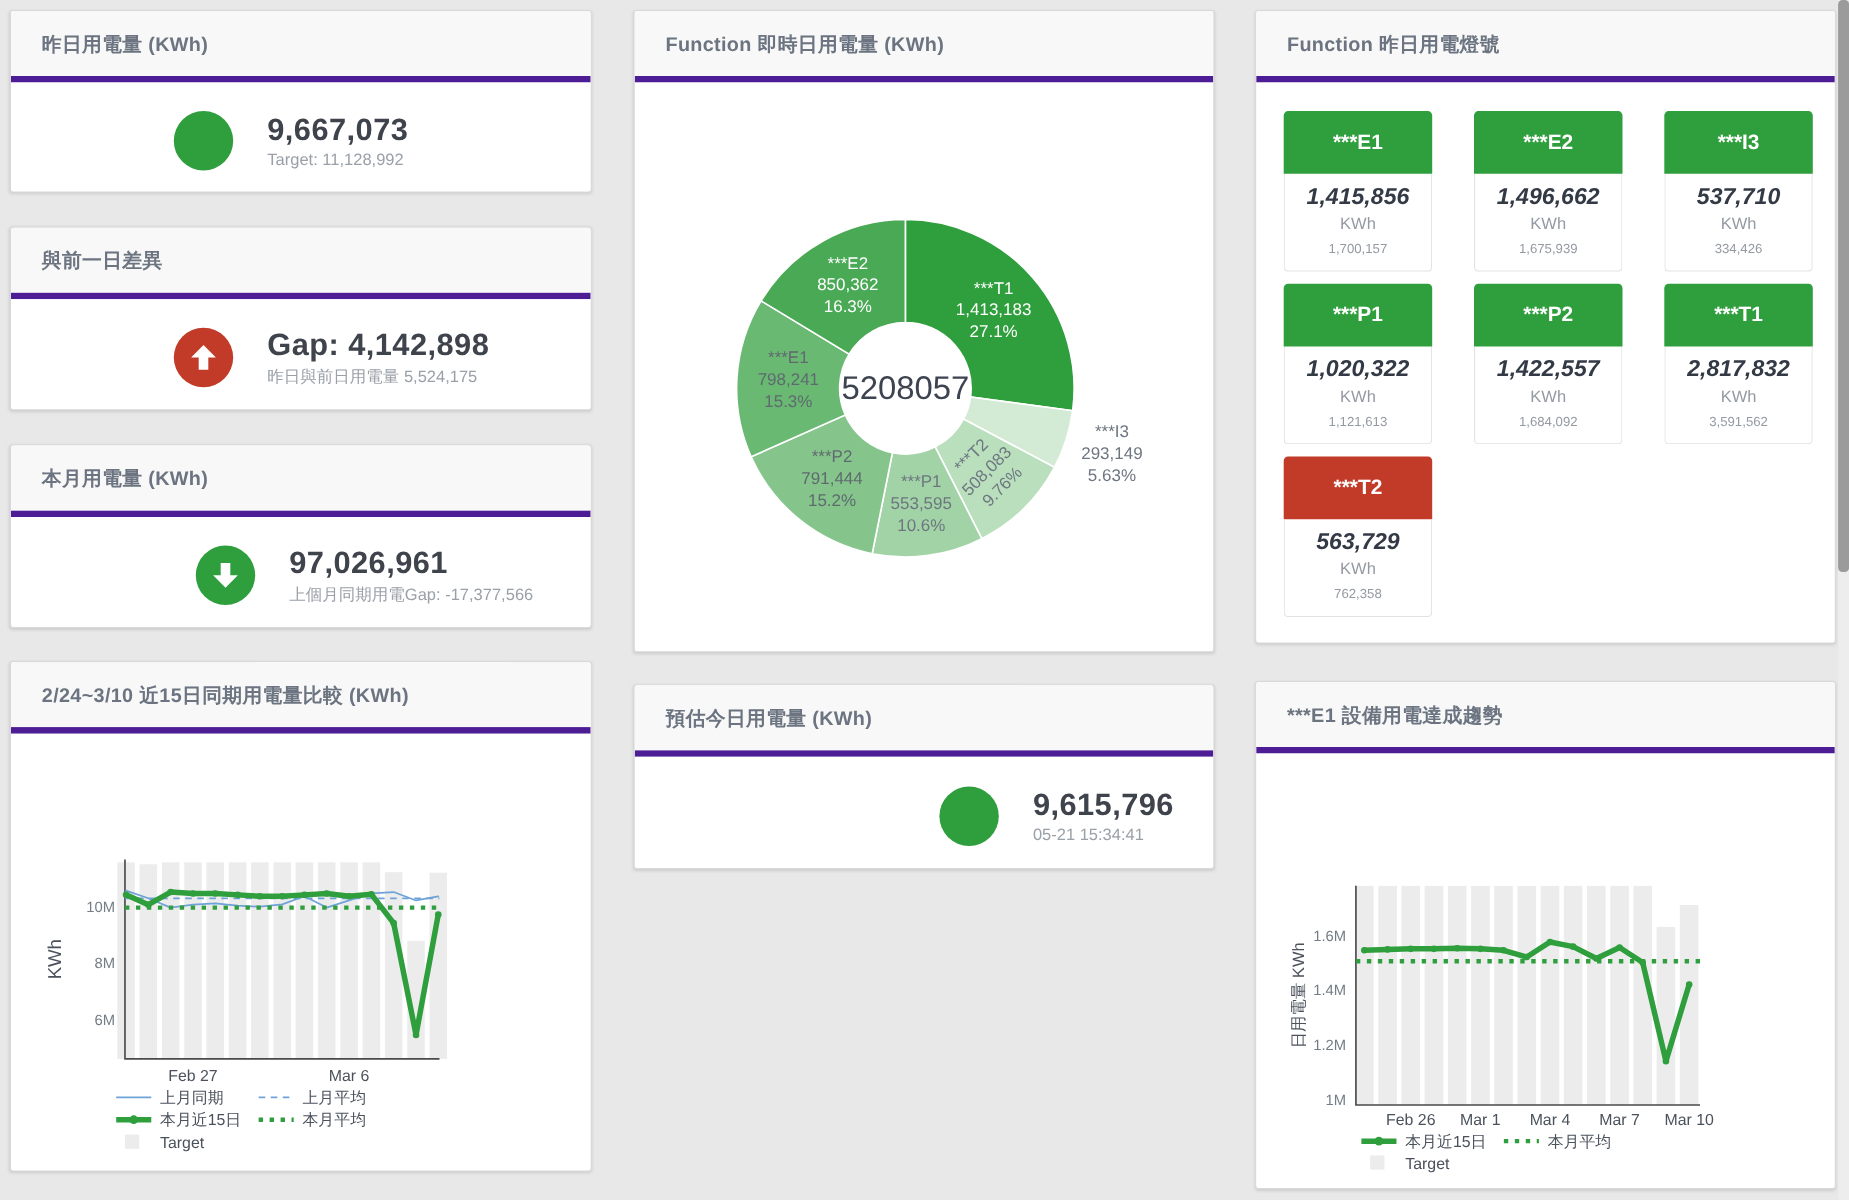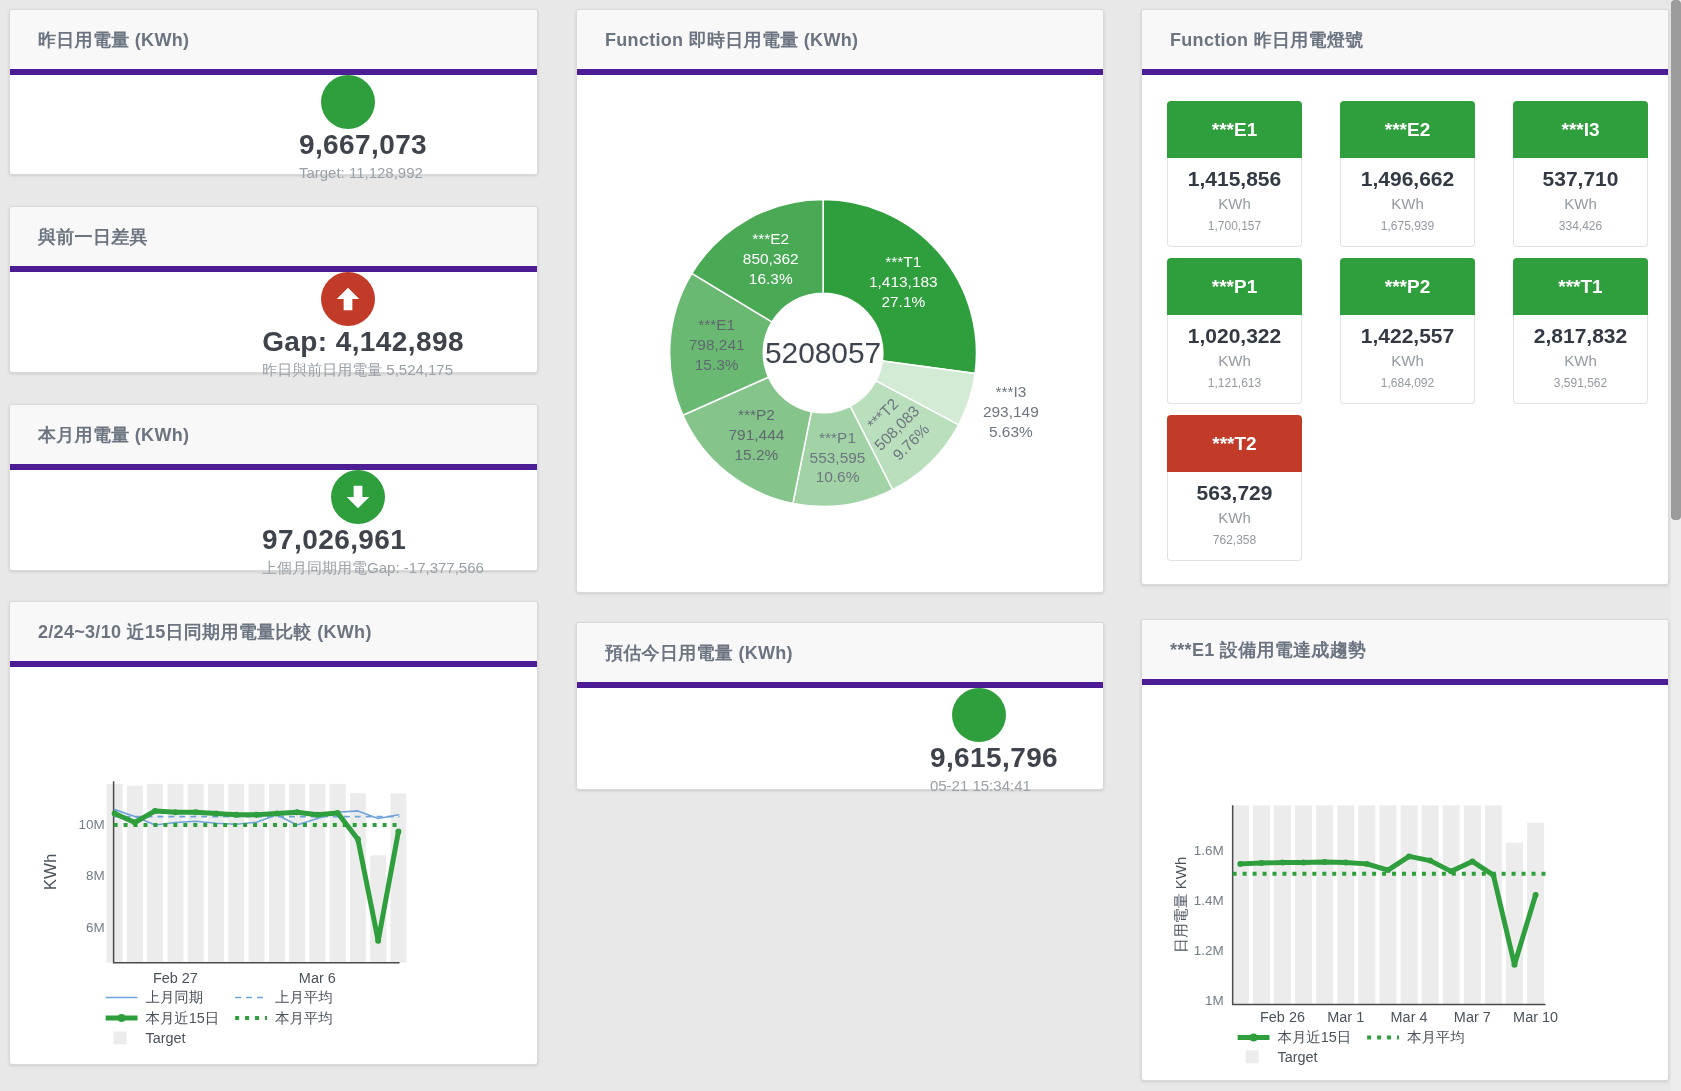--- a/index.html
+++ b/index.html
@@ -1,33 +1,33 @@
 <!DOCTYPE html>
 <html><head>
 <meta charset="utf-8">
 <style>
   html,body{margin:0;padding:0;background:#e8e8e8;font-family:"Liberation Sans","DejaVu Sans",sans-serif;}
   #app{position:relative;width:1681px;height:1091px;overflow:hidden;background:#e8e8e8;}
   .card{position:absolute;background:#fff;border:1px solid #d9d9d9;border-radius:3px;box-shadow:0 1px 3px rgba(0,0,0,.12);box-sizing:border-box;}
   .card-h{height:59px;background:#f8f8f8;border-bottom:6px solid #4c1d95;border-radius:3px 3px 0 0;display:flex;align-items:center;padding:0 28px;font-size:18px;font-weight:bold;color:#6b7480;letter-spacing:.3px;}
   .card-b{position:relative;}
-  .stat{display:flex;align-items:center;flex-direction:column;}
+  .stat{display:flex;align-items:center;}
   .circ{width:54px;height:54px;border-radius:50%;flex:none;display:flex;align-items:center;justify-content:center;}
   .circ.green{background:#2f9e3c}
   .circ.red{background:#c23b28}
   .stat-txt{margin-left:31px;}
   .stat-val{font-size:28px;font-weight:bold;color:#3e434c;letter-spacing:.4px;}
   .stat-sub{font-size:15px;color:#9aa0a8;margin-top:3px;}
   .tiles{display:grid;grid-template-columns:repeat(3,135px);column-gap:38px;row-gap:11px;padding:26px 0 0 25px;}
   .tile{width:135px;}
   .tile-h{height:57px;line-height:57px;text-align:center;color:#fff;font-size:19px;font-weight:bold;border-radius:4px 4px 0 0;}
   .tile-h.green{background:#2f9e3c}
   .tile-h.red{background:#c23b28}
   .tile-b{border:1px solid #e2e2e2;border-top:none;border-radius:0 0 4px 4px;text-align:center;padding:7px 0 9px;}
-  .tile-v{font-size:21px;font-weight:bold;color:#333a45;line-height:28px;}
+  .tile-v{font-size:21px;font-weight:bold;color:#333a45;line-height:28px;font-style:italic;}
   .tile-u{font-size:15px;color:#949aa2;line-height:22px;}
   .tile-t{font-size:12px;color:#949aa2;line-height:22px;}
   .chart-svg{display:block;width:100%;height:100%;}
   svg text{font-family:"Liberation Sans","DejaVu Sans",sans-serif;}
   .sb{position:absolute;right:0;top:0;width:10px;height:1091px;background:#ededed;}
   .sb-thumb{position:absolute;right:0;top:0;width:10px;height:520px;background:#9b9b9b;border-radius:4px;}
 </style>
 </head>
 <body>
 

